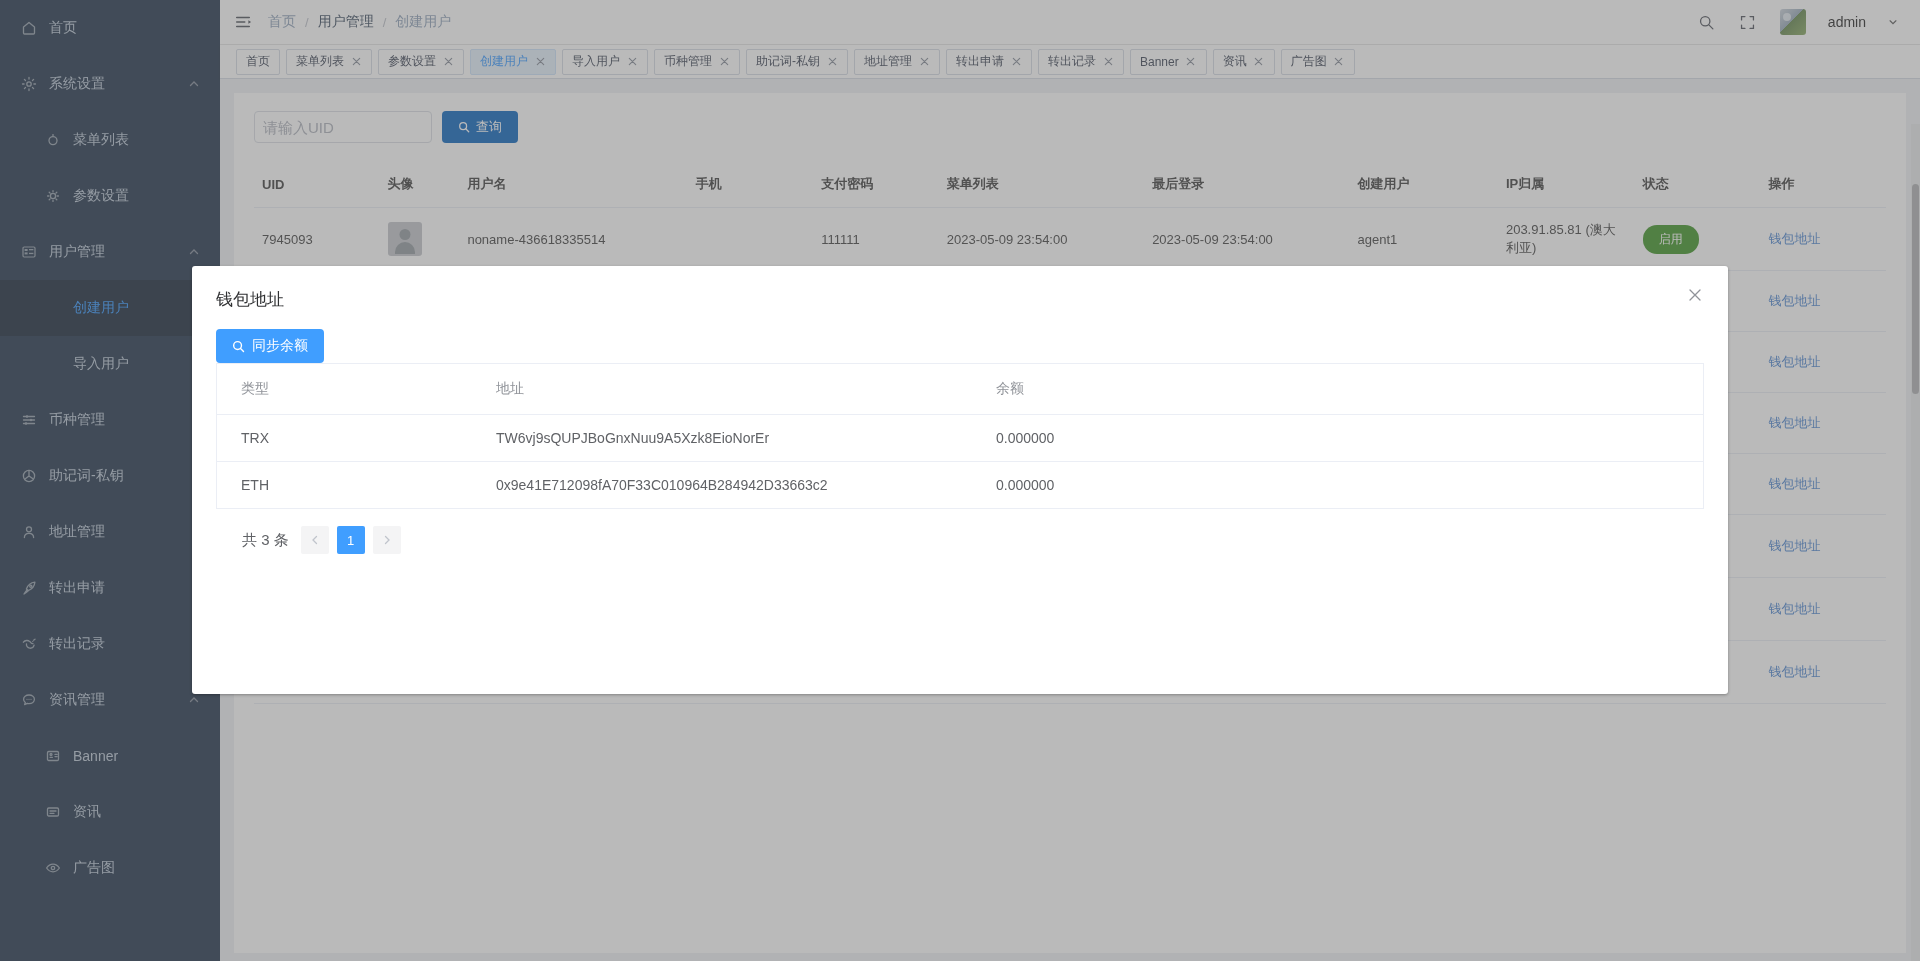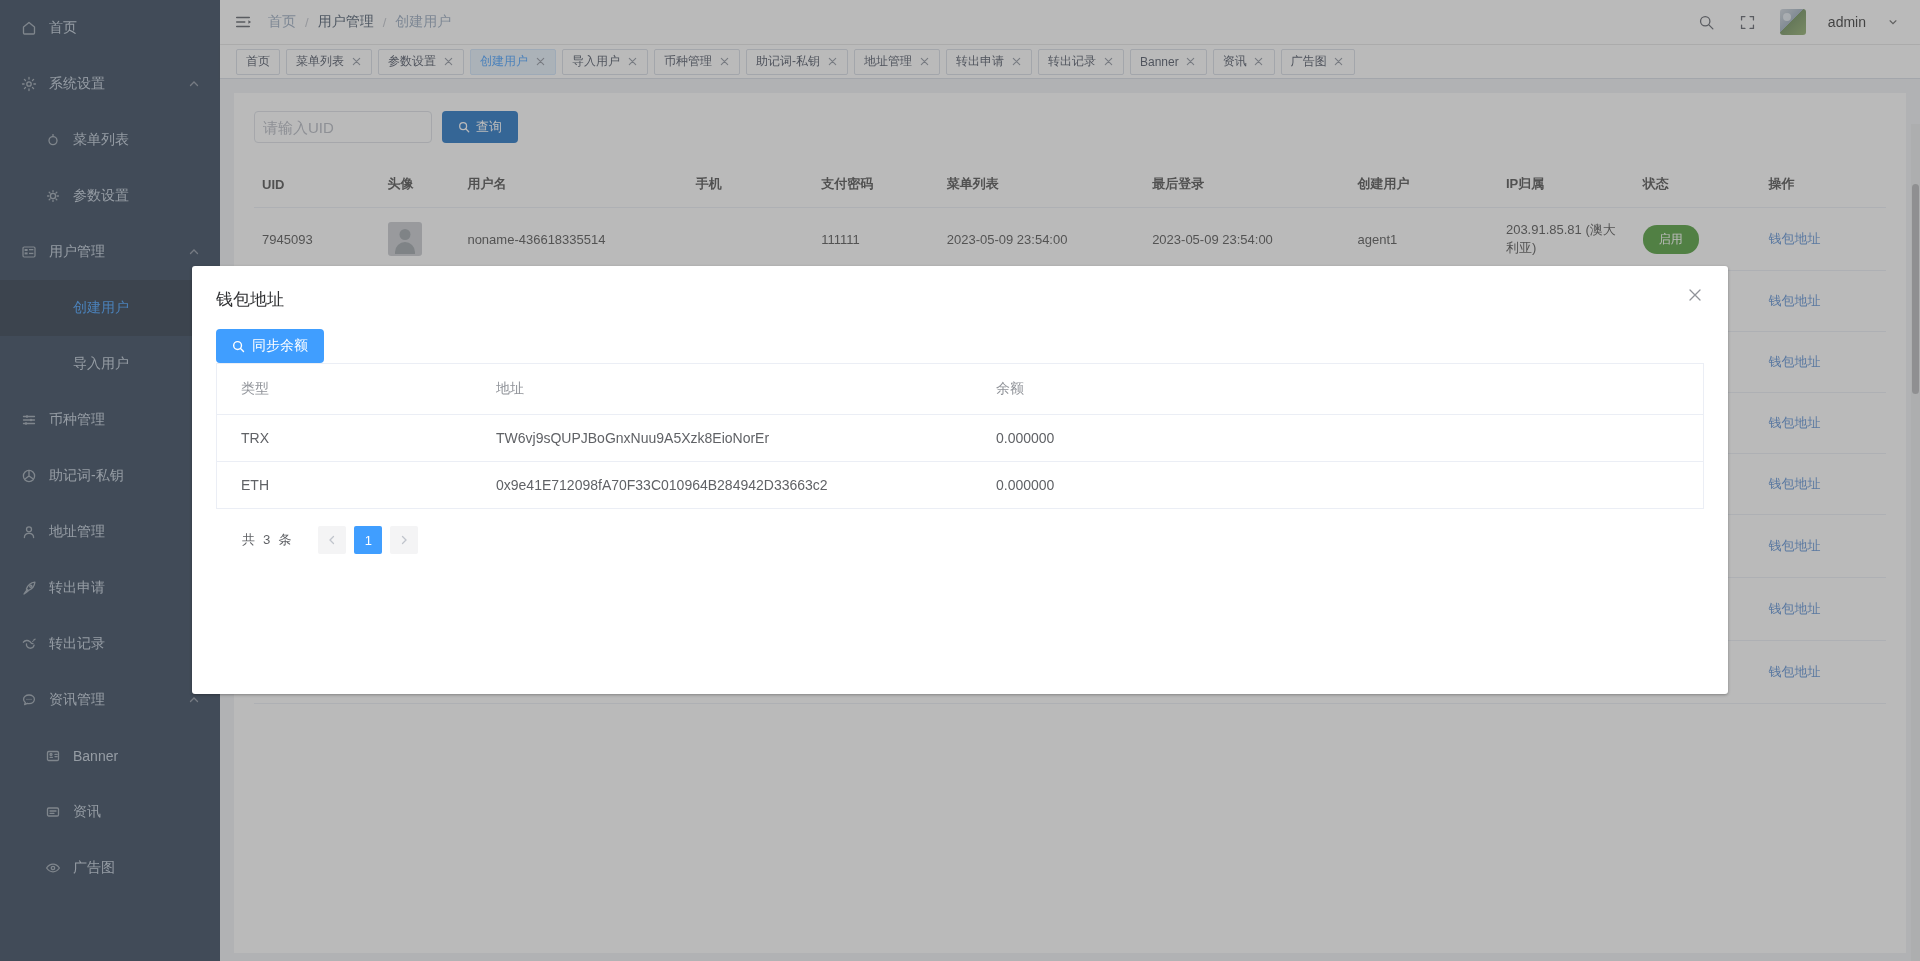--- a/index.html
+++ b/index.html
@@ -199,21 +199,21 @@
     text-align: left; font-size: 14px; font-weight: 400; color: #909399;
     padding: 16px 0 16px 24px; border-bottom: 1px solid #ebeef5;
   }
   table.mtable td {
     font-size: 14px; color: #606266;
     padding: 15px 0 15px 24px; border-bottom: 1px solid #ebeef5;
   }
   .col-type { width: 255px; }
   .col-addr { width: 500px; }
   .pager { display: flex; align-items: center; gap: 8px; padding: 17px 0 0 26px; }
-  .pager-total { font-size: 13px; color: #606266; margin-right: 19px; font-family: Liberation Mono, monospace; }
+  .pager-total { font-size: 15px; color: #606266; margin-right: 4px; }
   .pg-btn {
     min-width: 28px; height: 28px; border-radius: 2px;
     background: #f4f4f5; color: #c0c4cc;
     display: inline-flex; align-items: center; justify-content: center;
     font-size: 12px; cursor: pointer; border: none;
   }
   .pg-btn svg { width: 10px; height: 10px; display:block; }
   .pg-num {
     min-width: 28px; height: 28px; border-radius: 2px;
     background: #409eff; color: #fff;

